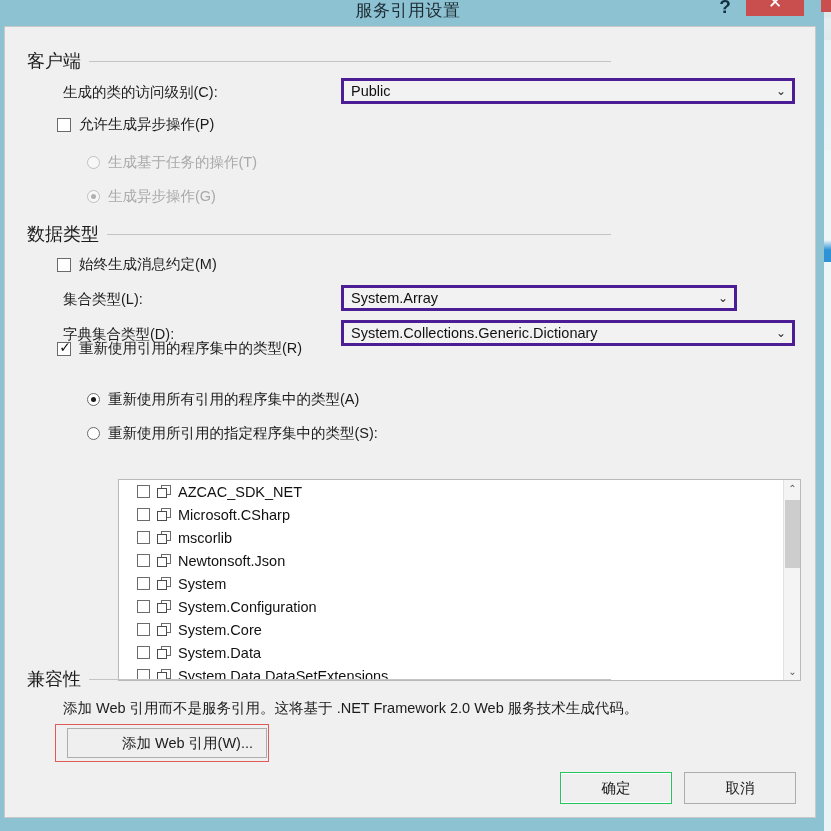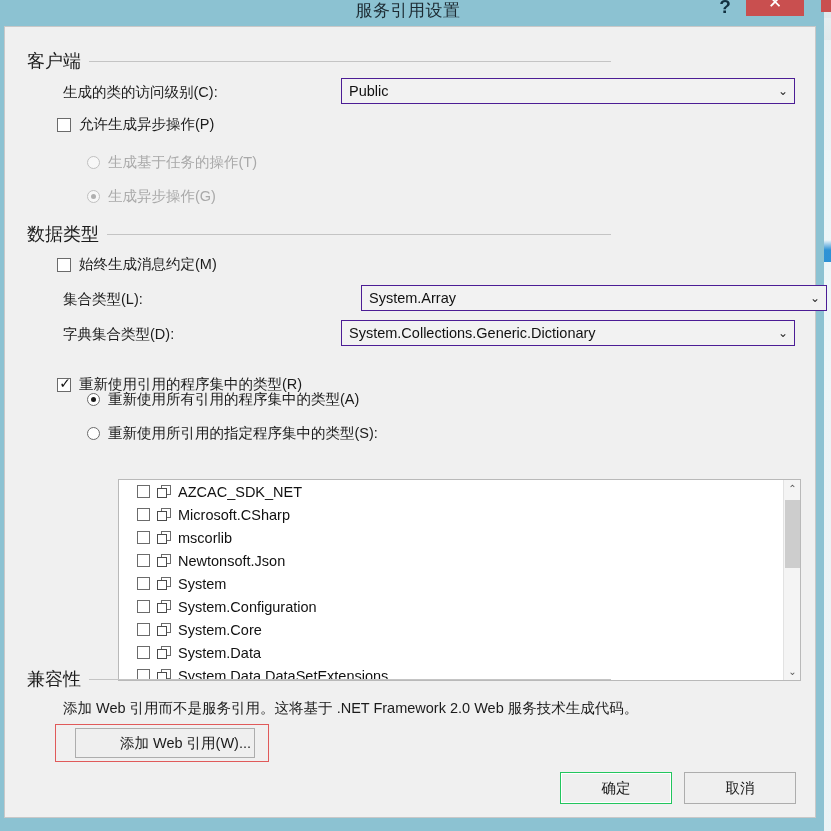--- a/index.html
+++ b/index.html
@@ -68,21 +68,21 @@
     margin-left: 8px; height: 1px; background: #c4c4c4; flex: 1 1 auto;
   }
 
   .lbl {
     position: absolute; font-size: 14.5px; color: #1b1b1b; white-space: nowrap;
   }
 
   
   .combo {
     position: absolute; height: 26px; background: #f2f2f2;
-    border: 1px solid #4c1d95; display: flex; align-items: center;
+    border: 3px solid #4c1d95; display: flex; align-items: center;
     font-size: 14.5px; color: #111; padding-left: 7px; cursor: pointer;
   }
   .combo .cv { flex: 1 1 auto; white-space: nowrap; overflow: hidden; }
   .combo .chev {
     width: 22px; text-align: center; font-size: 12px; color: #2b2b2b;
   }
 
   
   .cb-row { position: absolute; display: flex; align-items: center; cursor: pointer; }
   .cbox {
@@ -214,32 +214,32 @@
       <span>数据类型</span>
       <span class="gl"></span>
     </div>
 
     <div class="cb-row" style="left:52px; top:228px;">
       <span class="cbox"></span>
       <span class="t">始终生成消息约定(M)</span>
     </div>
 
     <div class="lbl" style="left:58px; top:263px;">集合类型(L):</div>
-    <div class="combo" style="left:336px; top:258px; width:466px;margin-left:20px;">
+    <div class="combo" style="left:336px; top:258px; width:396px;">
       <span class="cv">System.Array</span>
       <span class="chev">⌄</span>
     </div>
 
     <div class="lbl" style="left:58px; top:298px;">字典集合类型(D):</div>
     <div class="combo" style="left:336px; top:293px; width:454px;">
       <span class="cv">System.Collections.Generic.Dictionary</span>
       <span class="chev">⌄</span>
     </div>
 
-    <div class="cb-row" style="left:52px; top:348px;text-align:center;">
+    <div class="cb-row" style="left:52px; top:312px;text-align:center;">
       <span class="cbox checked"></span>
       <span class="t">重新使用引用的程序集中的类型(R)</span>
     </div>
 
     <div class="rd-row" style="left:82px; top:363px;">
       <span class="rbox sel"></span>
       <span class="t">重新使用所有引用的程序集中的类型(A)</span>
     </div>
 
     <div class="rd-row" style="left:82px; top:397px;">
@@ -329,20 +329,20 @@
       </div>
     </div>
 
     <div class="group-head" style="left:22px; top:640px; width:584px;">
       <span>兼容性</span>
       <span class="gl"></span>
     </div>
 
     <div class="desc" style="left:58px; top:672px;">添加 Web 引用而不是服务引用。这将基于 .NET Framework 2.0 Web 服务技术生成代码。</div>
 
-    <div class="btn" style="left:70px; top:701px; width:180px; height:30px;padding-left:41px;">添加 Web 引用(W)...</div>
+    <div class="btn" style="left:62px; top:701px; width:200px; height:30px;padding-left:41px;">添加 Web 引用(W)...</div>
     <div class="redbox" style="left:50px; top:697px; width:214px; height:38px;"></div>
 
     <div class="btn default" style="left:555px; top:745px; width:112px; height:32px;">确定</div>
     <div class="btn" style="left:679px; top:745px; width:112px; height:32px;">取消</div>
 
   </div>
 </div>
 
 </body></html>

